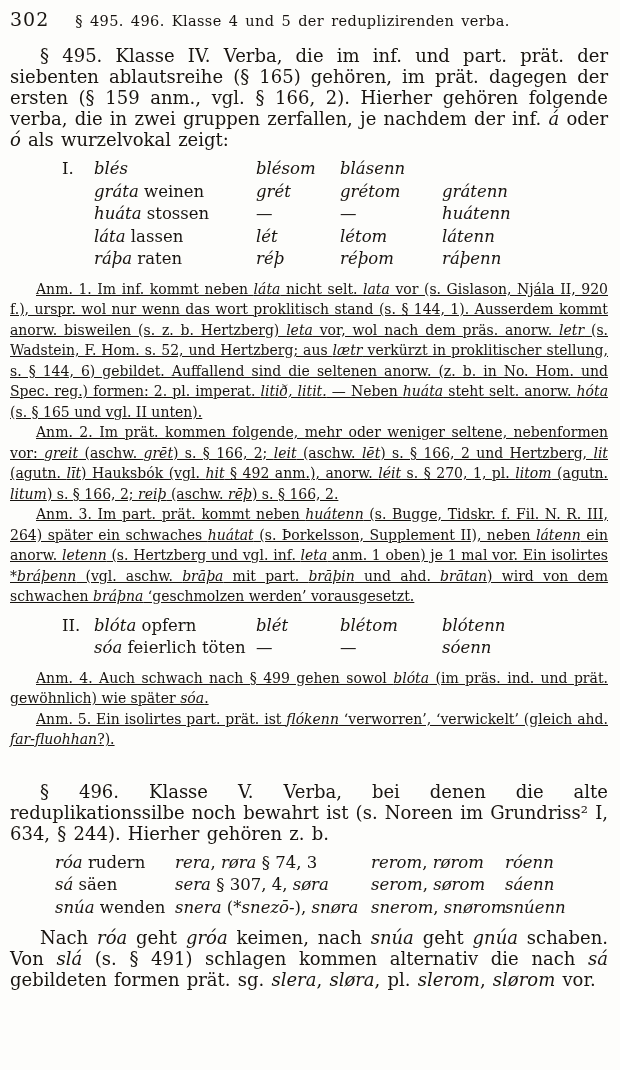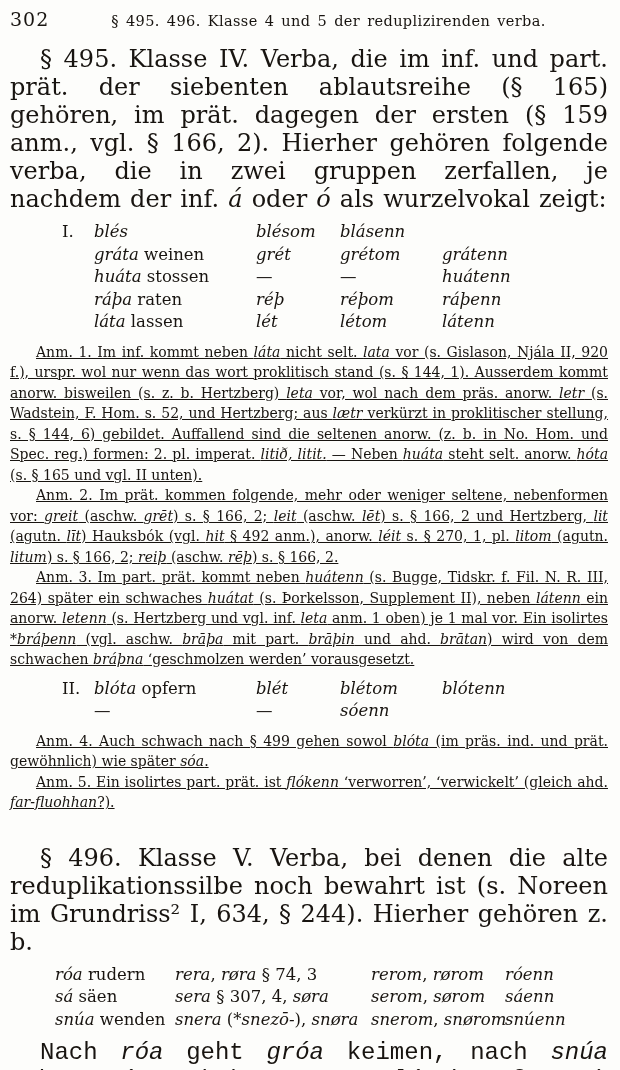--- a/index.html
+++ b/index.html
@@ -26,35 +26,35 @@
     display: flex;
     align-items: baseline;
     margin-bottom: 15px;
   }
   .pagenum {
     font-size: 19px;
     letter-spacing: 1px;
   }
   .header-title {
     font-size: 14.5px;
-    margin-left: 62px;
+    margin-left: 26px;
     letter-spacing: 0.4px;
     word-spacing: 2px;
   }
   
   .main {
-    font-size: 24px;
-    line-height: 28px;
+    font-size: 18px;
+    line-height: 21px;
     text-align: justify;
     margin: 0;
     text-indent: 30px;
     word-spacing: 1.5px;
   }
   .s496 { margin-top: 31px; }
-  .final { margin-top: 5px; font-family: Liberation Mono, monospace; }
+  .final { margin-top: 5px; }
   
   .anm {
     font-size: 14px;
     line-height: 20.5px;
     text-align: justify;
     margin: 0;
     text-indent: 26px;
     text-decoration: underline;
   }
   
@@ -104,48 +104,49 @@
     </div>
     <div class="trow">
       <span class="c0"></span>
       <span><i>huáta</i> stossen</span>
       <span>—</span>
       <span>—</span>
       <span><i>huátenn</i></span>
     </div>
     <div class="trow">
       <span class="c0"></span>
+      <span><i>láta</i> lassen</span>
+      <span><i>lét</i></span>
+      <span><i>létom</i></span>
+      <span><i>látenn</i></span>
+    </div>
+    <div class="trow">
+      <span class="c0"></span>
       <span><i>ráþa</i> raten</span>
       <span><i>réþ</i></span>
       <span><i>réþom</i></span>
       <span><i>ráþenn</i></span>
-    </div>
-    <div class="trow">
-      <span class="c0"></span>
-      <span><i>láta</i> lassen</span>
-      <span><i>lét</i></span>
-      <span><i>létom</i></span>
-      <span><i>látenn</i></span>
     </div>
   </div>
 
   <p class="anm">Anm. 1.  Im inf. kommt neben <i>láta</i> nicht selt. <i>lata</i> vor (s. Gislason, Njála II, 920 f.), urspr. wol nur wenn das wort proklitisch stand (s. § 144, 1). Ausserdem kommt anorw. bisweilen (s. z. b. Hertzberg) <i>leta</i> vor, wol nach dem präs. anorw. <i>letr</i> (s. Wadstein, F. Hom. s. 52, und Hertzberg; aus <i>lætr</i> verkürzt in proklitischer stellung, s. § 144, 6) gebildet.  Auffallend sind die seltenen anorw. (z. b. in No. Hom. und Spec. reg.) formen: 2. pl. imperat. <i>litið, litit.</i> — Neben <i>huáta</i> steht selt. anorw. <i>hóta</i> (s. § 165 und vgl. II unten).</p>
   <p class="anm">Anm. 2.  Im prät. kommen folgende, mehr oder weniger seltene, nebenformen vor: <i>greit</i> (aschw. <i>grēt</i>) s. § 166, 2; <i>leit</i> (aschw. <i>lēt</i>) s. § 166, 2 und Hertzberg, <i>lit</i> (agutn. <i>līt</i>) Hauksbók (vgl. <i>hit</i> § 492 anm.), anorw. <i>léit</i> s. § 270, 1, pl. <i>litom</i> (agutn. <i>litum</i>) s. § 166, 2; <i>reiþ</i> (aschw. <i>rēþ</i>) s. § 166, 2.</p>
   <p class="anm">Anm. 3.  Im part. prät. kommt neben <i>huátenn</i> (s. Bugge, Tidskr. f. Fil. N. R. III, 264) später ein schwaches <i>huátat</i> (s. Þorkelsson, Supplement II), neben <i>látenn</i> ein anorw. <i>letenn</i> (s. Hertzberg und vgl. inf. <i>leta</i> anm. 1 oben) je 1 mal vor.  Ein isolirtes *<i>bráþenn</i> (vgl. aschw. <i>brāþa</i> mit part. <i>brāþin</i> und ahd. <i>brātan</i>) wird von dem schwachen <i>bráþna</i> ‘geschmolzen werden’ vorausgesetzt.</p>
 
   <div class="vtable t2">
     <div class="trow">
       <span class="c0">II.</span>
       <span><i>blóta</i> opfern</span>
       <span><i>blét</i></span>
       <span><i>blétom</i></span>
       <span><i>blótenn</i></span>
     </div>
     <div class="trow">
       <span class="c0"></span>
+      <span><i>sóa</i> feierlich töten</span>
       <span>—</span>
       <span>—</span>
       <span><i>sóenn</i></span>
     </div>
   </div>
 
   <p class="anm">Anm. 4.  Auch schwach nach § 499 gehen sowol <i>blóta</i> (im präs. ind. und prät. gewöhnlich) wie später <i>sóa</i>.</p>
   <p class="anm">Anm. 5.  Ein isolirtes part. prät. ist <i>flókenn</i> ‘verworren’, ‘verwickelt’ (gleich ahd. <i>far-fluohhan</i>?).</p>
 
   <p class="main s496">§ 496.  Klasse V.  Verba, bei denen die alte reduplikationssilbe noch bewahrt ist (s. Noreen im Grundriss² I, 634, § 244).  Hierher gehören z. b.</p>

